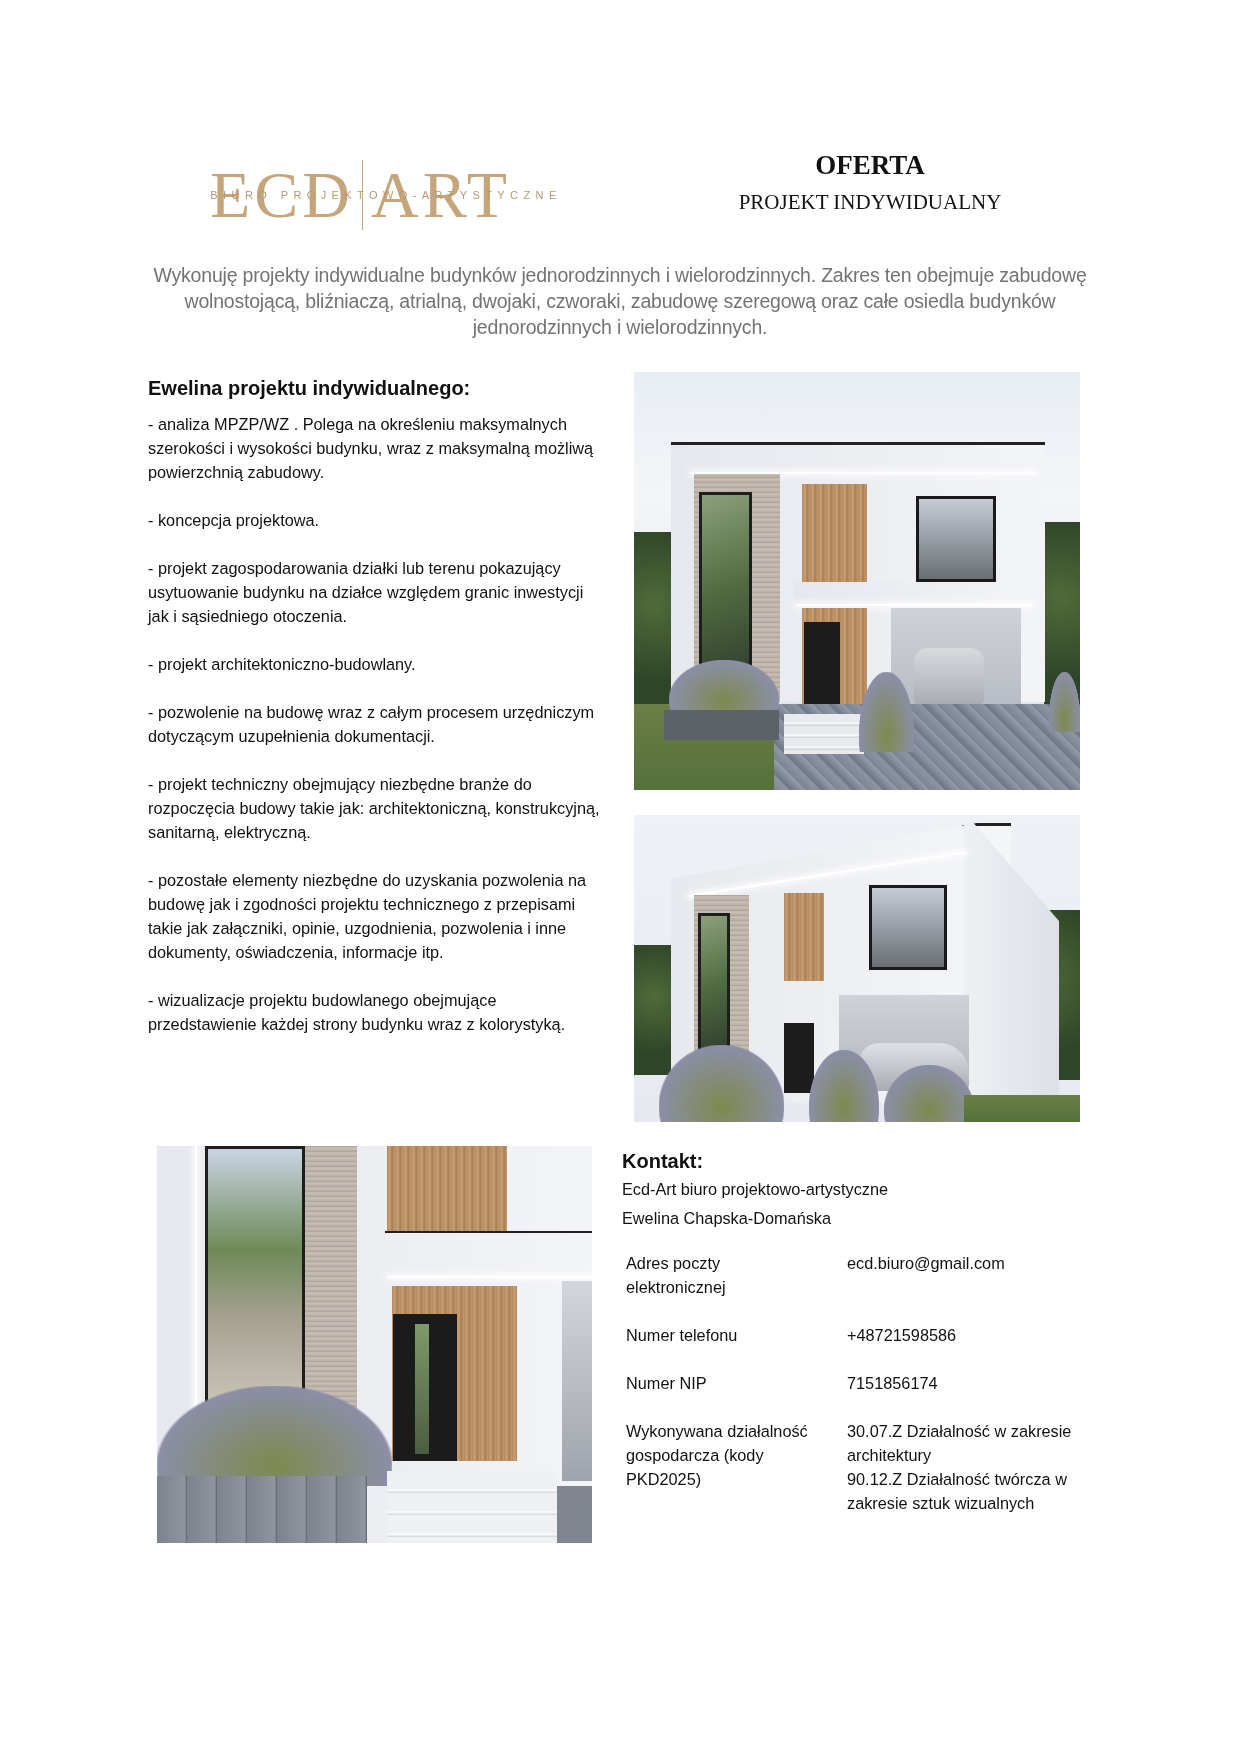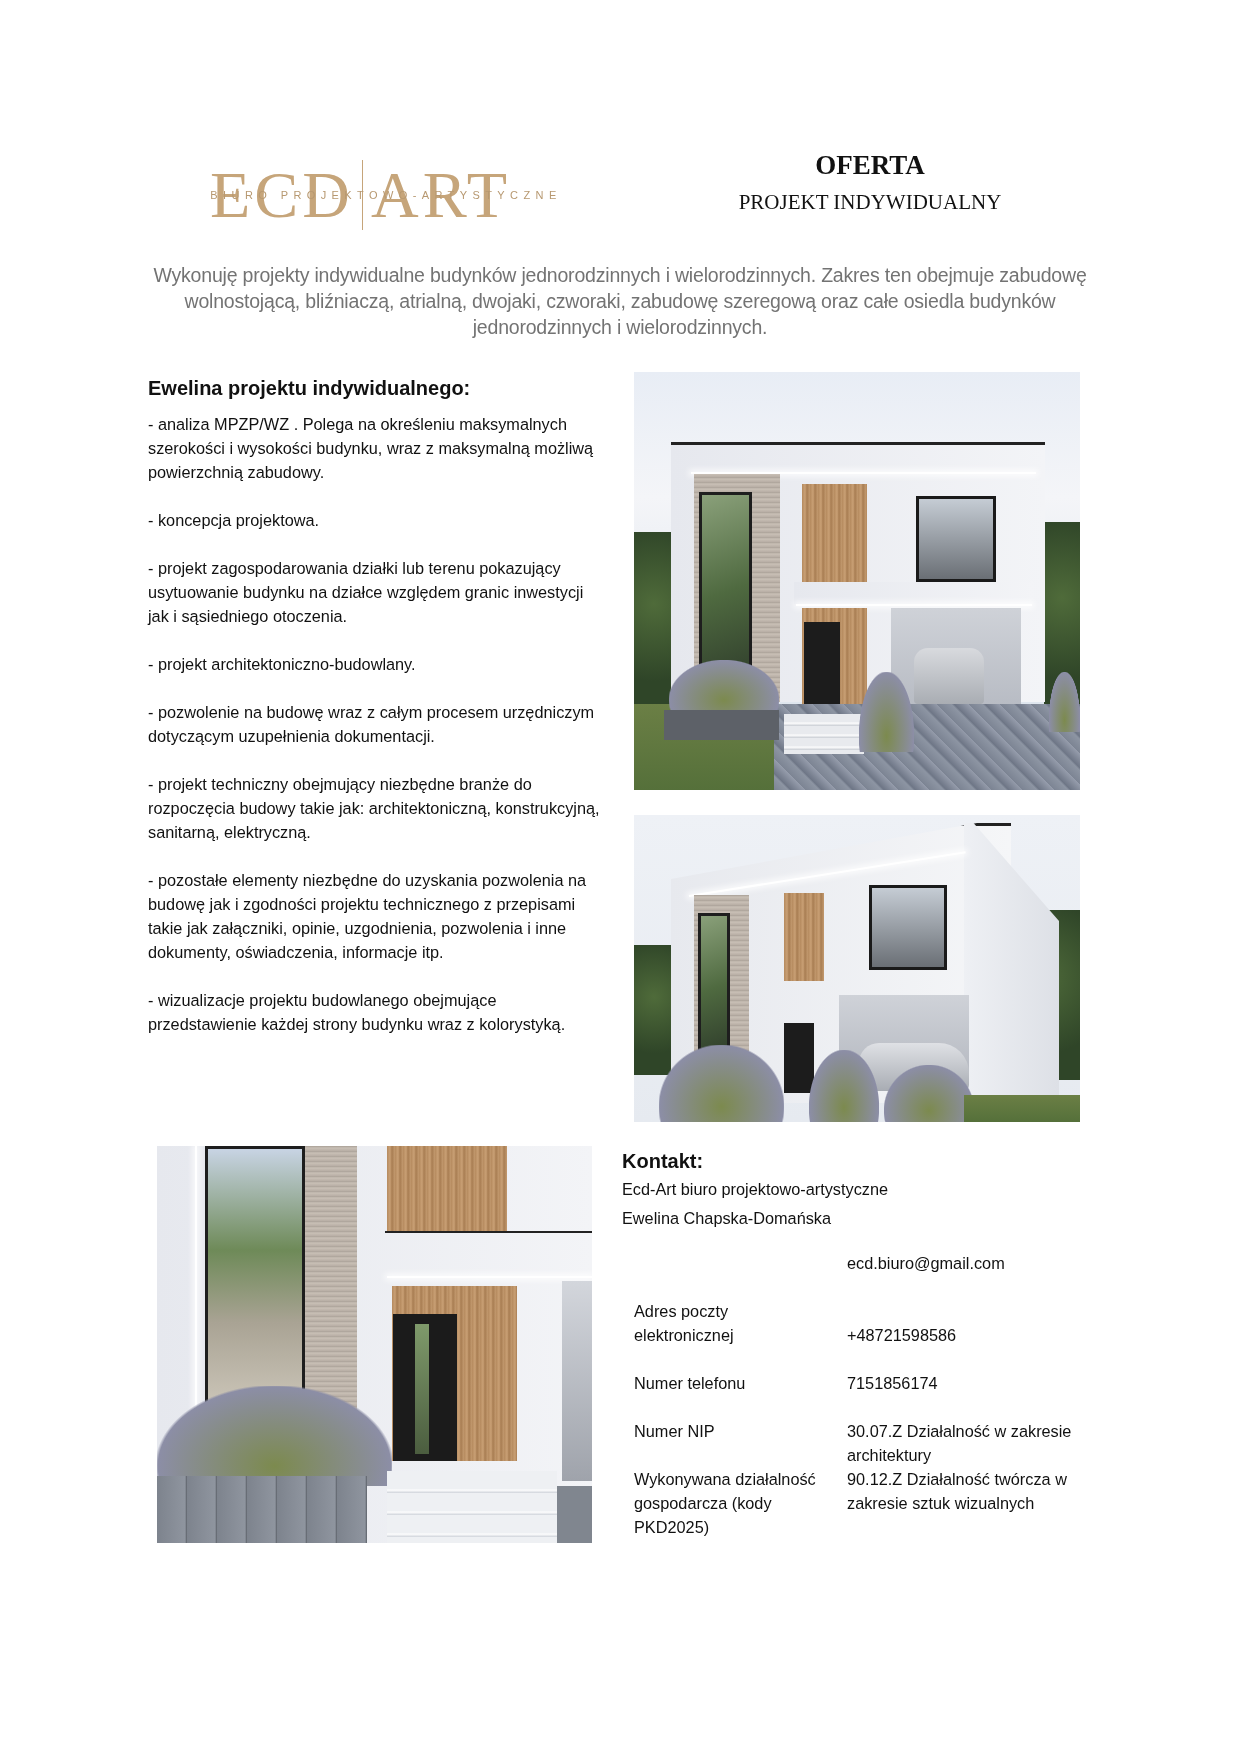--- a/index.html
+++ b/index.html
@@ -47,21 +47,21 @@
   .grass { background: linear-gradient(#6b7f45, #55703a); }
   .paving { background: repeating-linear-gradient(45deg, #7c8493 0px, #8d95a3 10px, #6e7686 12px, #959cab 22px); }
   .tree { background: radial-gradient(circle at 50% 40%, #4f6b3a, #2f4528 70%); }
   .plant { background: radial-gradient(ellipse at 50% 80%, #7c8a4e, #8c8ea6 70%, transparent 72%); }
   .light-strip { background: #ffffff; box-shadow: 0 0 6px 2px rgba(255,255,255,0.9); }
 
   
   .contact-title { position: absolute; left: 622px; top: 1150px; font-weight: bold; font-size: 20px; color: #111; }
   .contact-line { position: absolute; left: 622px; font-size: 16.3px; line-height: 24px; color: #111; }
   .contact-row { position: absolute; left: 622px; width: 480px; font-size: 16.3px; line-height: 24px; color: #111; }
-  .contact-label { position: absolute; left: 12px; width: 215px; margin-top: 48px; }
+  .contact-label { position: absolute; left: 4px; width: 215px; }
   .contact-value { position: absolute; left: 225px; width: 260px; }
 </style>
 </head>
 <body>
 
 <div class="logo">
   <div class="logo-main">
     <span class="part">ECD</span>
     <span class="logo-divider"></span>
     <span class="part">ART</span>

